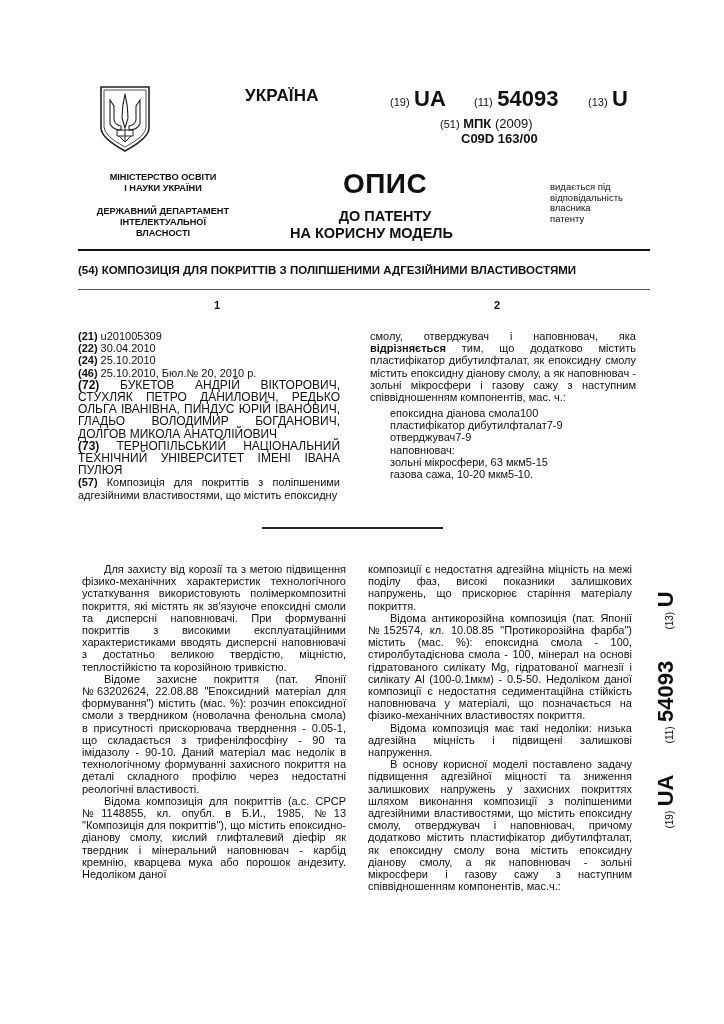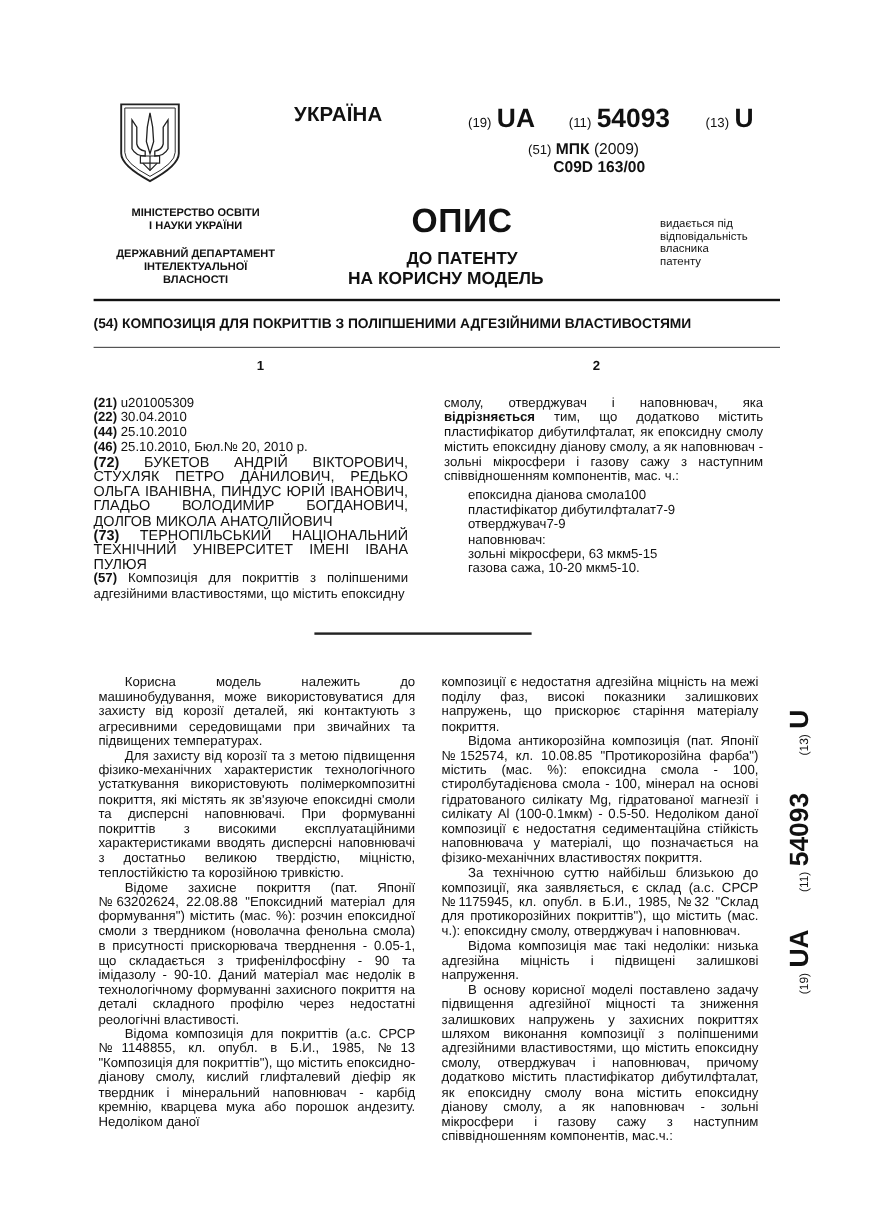--- a/index.html
+++ b/index.html
@@ -111,21 +111,21 @@
 
 <div class="abs rule-thick"></div>
 <div class="abs title54">(54) КОМПОЗИЦІЯ ДЛЯ ПОКРИТТІВ З ПОЛІПШЕНИМИ АДГЕЗІЙНИМИ ВЛАСТИВОСТЯМИ</div>
 <div class="abs rule-thin"></div>
 <div class="abs colnum1">1</div>
 <div class="abs colnum2">2</div>
 
 <div class="abs biblio">
   <div><b>(21)</b><span> u201005309</span></div>
   <div><b>(22)</b><span> 30.04.2010</span></div>
-  <div><b>(44)</b><span> 25.10.2010</span></div>
+  <div><b>(24)</b><span> 25.10.2010</span></div>
   <div><b>(46)</b><span> 25.10.2010, Бюл.№ 20, 2010 р.</span></div>
   <div style="font-size:12px; line-height:12.2px;"><b>(72)</b><span> БУКЕТОВ АНДРІЙ ВІКТОРОВИЧ, СТУХЛЯК ПЕТРО ДАНИЛОВИЧ, РЕДЬКО ОЛЬГА ІВАНІВНА, ПИНДУС ЮРІЙ ІВАНОВИЧ, ГЛАДЬО ВОЛОДИМИР БОГДАНОВИЧ, ДОЛГОВ МИКОЛА АНАТОЛІЙОВИЧ</span></div>
   <div style="font-size:12px; line-height:12.2px;"><b>(73)</b><span> ТЕРНОПІЛЬСЬКИЙ НАЦІОНАЛЬНИЙ ТЕХНІЧНИЙ УНІВЕРСИТЕТ ІМЕНІ ІВАНА ПУЛЮЯ</span></div>
   <div><b>(57)</b><span> Композиція для покриттів з поліпшеними адгезійними властивостями, що містить епоксидну</span></div>
 </div>
 
 <div class="abs claim">
   <span>смолу, отверджувач і наповнювач, яка </span><b>відрізняється</b><span> тим, що додатково містить пластифікатор дибутилфталат, як епоксидну смолу містить епоксидну діанову смолу, а як наповнювач - зольні мікросфери і газову сажу з наступним співвідношенням компонентів, мас. ч.:</span>
 </div>
 
@@ -152,30 +152,28 @@
     </div>
   <div class="comp-row">
       <span>газова сажа, 10-20 мкм</span>
       <span>5-10.</span>
     </div>
 </div>
 
 <div class="abs sep"></div>
 
 <div class="abs col colL">
-  <p>Корисна модель належить до машинобудування, може використовуватися для захисту від корозії деталей, які контактують з агресивними середовищами при звичайних та підвищених температурах.</p>
   <p>Для захисту від корозії та з метою підвищення фізико-механічних характеристик технологічного устаткування використовують полімеркомпозитні покриття, які містять як зв'язуюче епоксидні смоли та дисперсні наповнювачі. При формуванні покриттів з високими експлуатаційними характеристиками вводять дисперсні наповнювачі з достатньо великою твердістю, міцністю, теплостійкістю та корозійною тривкістю.</p>
   <p>Відоме захисне покриття (пат. Японії №63202624, 22.08.88 "Епоксидний матеріал для формування") містить (мас. %): розчин епоксидної смоли з твердником (новолачна фенольна смола) в присутності прискорювача тверднення - 0.05-1, що складається з трифенілфосфіну - 90 та імідазолу - 90-10. Даний матеріал має недолік в технологічному формуванні захисного покриття на деталі складного профілю через недостатні реологічні властивості.</p>
   <p>Відома композиція для покриттів (а.с. СРСР №1148855, кл. опубл. в Б.И., 1985, №13 "Композиція для покриттів"), що містить епоксидно-діанову смолу, кислий глифталевий діефір як твердник і мінеральний наповнювач - карбід кремнію, кварцева мука або порошок андезиту. Недоліком даної</p>
 </div>
 
 <div class="abs col colR">
   <p class="noind">композиції є недостатня адгезійна міцність на межі поділу фаз, високі показники залишкових напружень, що прискорює старіння матеріалу покриття.</p>
   <p>Відома антикорозійна композиція (пат. Японії №152574, кл. 10.08.85 "Протикорозійна фарба") містить (мас. %): епоксидна смола - 100, стиролбутадієнова смола - 100, мінерал на основі гідратованого силікату Mg, гідратованої магнезії і силікату Al (100-0.1мкм) - 0.5-50. Недоліком даної композиції є недостатня седиментаційна стійкість наповнювача у матеріалі, що позначається на фізико-механічних властивостях покриття.</p>
-  <p>За технічною суттю найбільш близькою до композиції, яка заявляється, є склад (а.с. СРСР №1175945, кл. опубл. в Б.И., 1985, №32 "Склад для протикорозійних покриттів"), що містить (мас. ч.): епоксидну смолу, отверджувач і наповнювач.</p>
   <p>Відома композиція має такі недоліки: низька адгезійна міцність і підвищені залишкові напруження.</p>
   <p>В основу корисної моделі поставлено задачу підвищення адгезійної міцності та зниження залишкових напружень у захисних покриттях шляхом виконання композиції з поліпшеними адгезійними властивостями, що містить епоксидну смолу, отверджувач і наповнювач, причому додатково містить пластифікатор дибутилфталат, як епоксидну смолу вона містить епоксидну діанову смолу, а як наповнювач - зольні мікросфери і газову сажу з наступним співвідношенням компонентів, мас.ч.:</p>
 </div>
 
 <div class="abs vertical">
   <div class="vtext">
     <span class="vs">(19)</span> <span class="vb">UA</span>
     &nbsp;&nbsp;&nbsp;&nbsp;&nbsp;
     <span class="vs">(11)</span> <span class="vb">54093</span>
     &nbsp;&nbsp;&nbsp;&nbsp;&nbsp;

